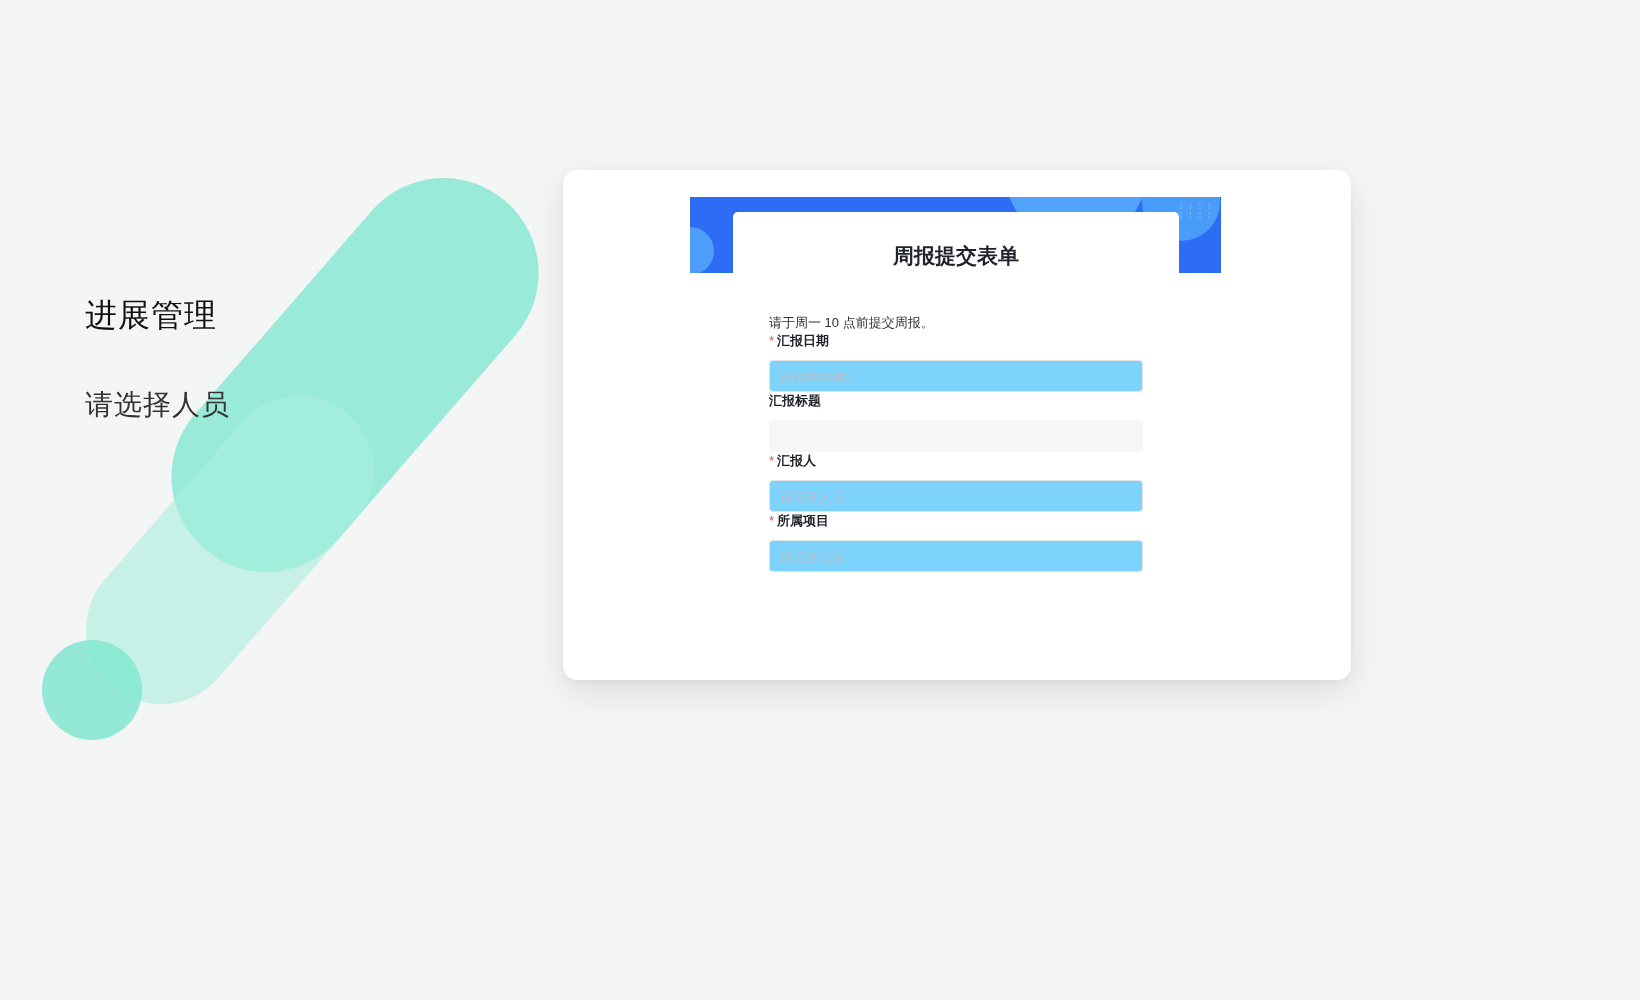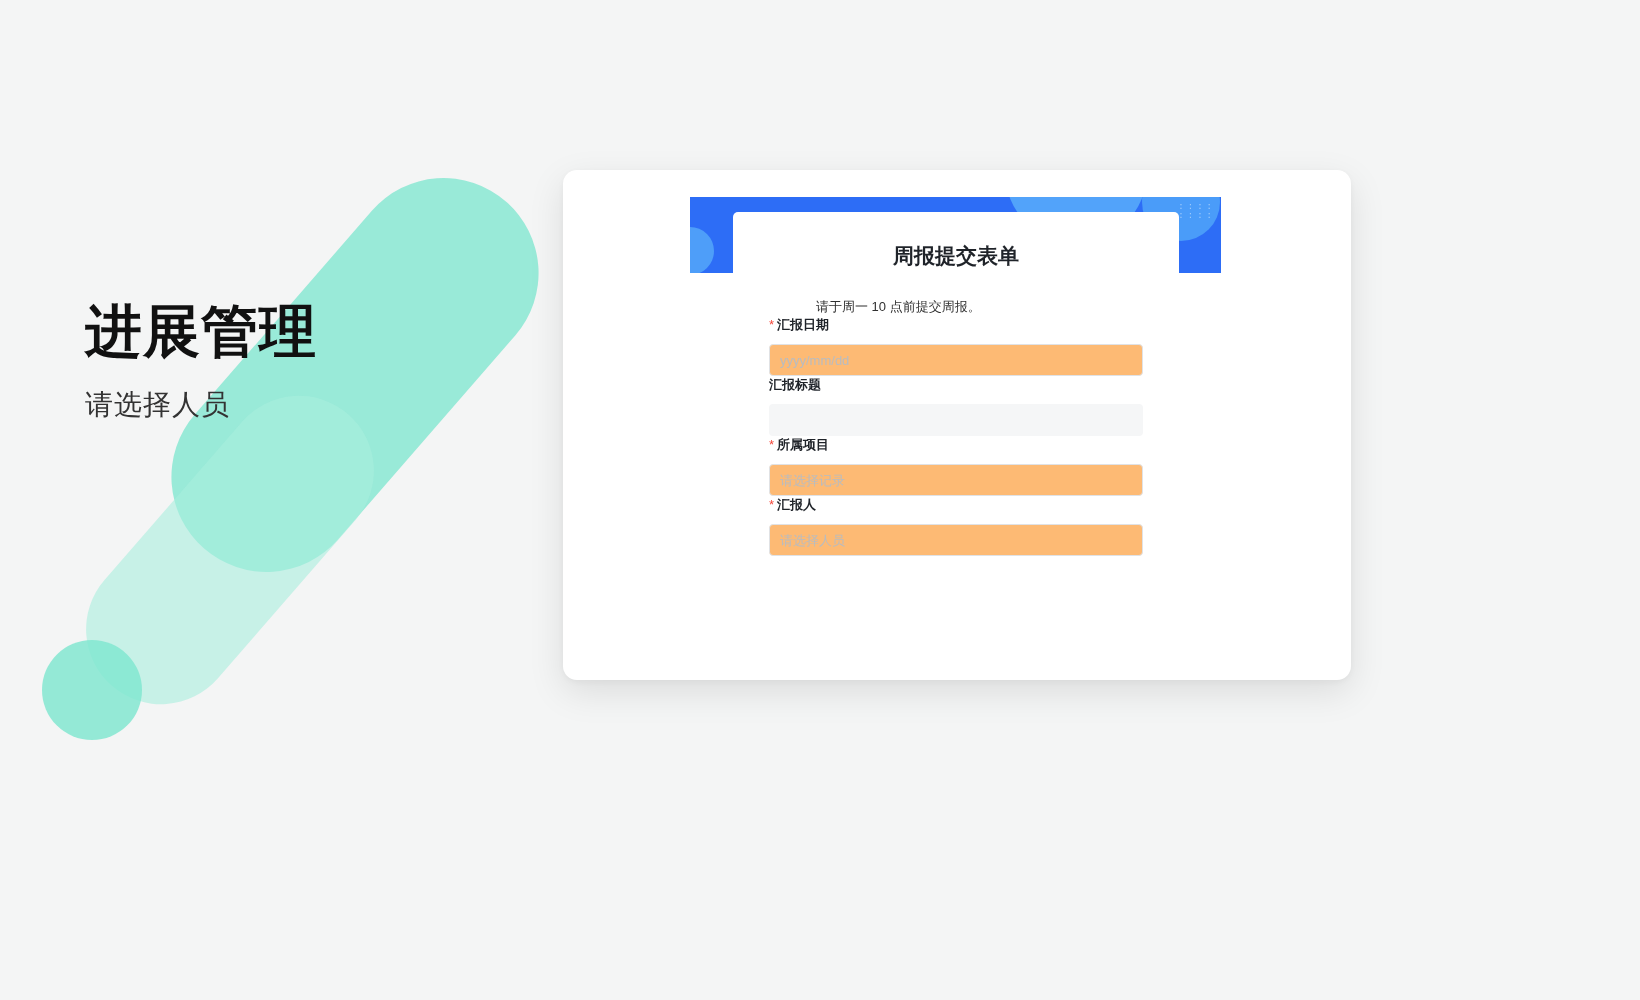--- a/index.html
+++ b/index.html
@@ -43,22 +43,22 @@
     opacity: 0.82;
     left: 42px;
     top: 640px;
   }
 
   
   .hero-title {
     position: absolute;
     left: 85px;
     top: 294px;
-    font-size: 57px;
-    font-weight: 700;
+    font-size: 32px;
+    font-weight: 400;
     color: #111;
     letter-spacing: 1px;
   }
   .hero-subtitle {
     position: absolute;
     left: 85px;
     top: 386px;
     font-size: 28px;
     font-weight: 400;
     color: #333;
@@ -128,31 +128,30 @@
     background: #fff;
     border-radius: 5px;
   }
 
   .form-title {
     text-align: center;
     font-size: 21px;
     font-weight: 700;
     color: #1f2329;
     margin-top: 30px;
-    margin-bottom: 28px;
+    margin-bottom: 44px;
   }
 
   .form-body {
     padding: 0 36px 20px 36px;
   }
 
   .form-intro {
     font-size: 13px;
     color: #303030;
-    margin-left: 47px;
   }
 
   .form-group {
   }
   .form-label {
     font-size: 13px;
     font-weight: 600;
     color: #1f2329;
   }
   .form-label.required::before {
@@ -162,21 +161,21 @@
     font-weight: 400;
   }
 
   .form-input, .form-readonly {
     display: block;
     width: 100%;
     height: 32px;
     margin-top: 10px;
     border: 1px solid #e0e2e5;
     border-radius: 4px;
-    background: #fdba74;
+    background: #7dd3fc;
     padding: 0 10px;
     font-size: 13px;
     color: #1f2329;
     font-family: inherit;
   }
   .form-input::placeholder {
     color: #b7bcc2;
   }
 
   .form-readonly {
@@ -215,24 +214,24 @@
         <div class="form-label required">汇报日期</div>
         <input class="form-input" type="text" placeholder="yyyy/mm/dd" style="">
       </div>
 
       <div class="form-group">
         <div class="form-label">汇报标题</div>
         <div class="form-readonly"></div>
       </div>
 
       <div class="form-group">
+        <div class="form-label required">汇报人</div>
+        <input class="form-input" type="text" placeholder="请选择人员" style="">
+      </div>
+
+      <div class="form-group">
         <div class="form-label required">所属项目</div>
         <input class="form-input" type="text" placeholder="请选择记录" style="">
-      </div>
-
-      <div class="form-group">
-        <div class="form-label required">汇报人</div>
-        <input class="form-input" type="text" placeholder="请选择人员" style="">
       </div>
 
     </div>
   </div>
 </div>
 
 </body></html>

